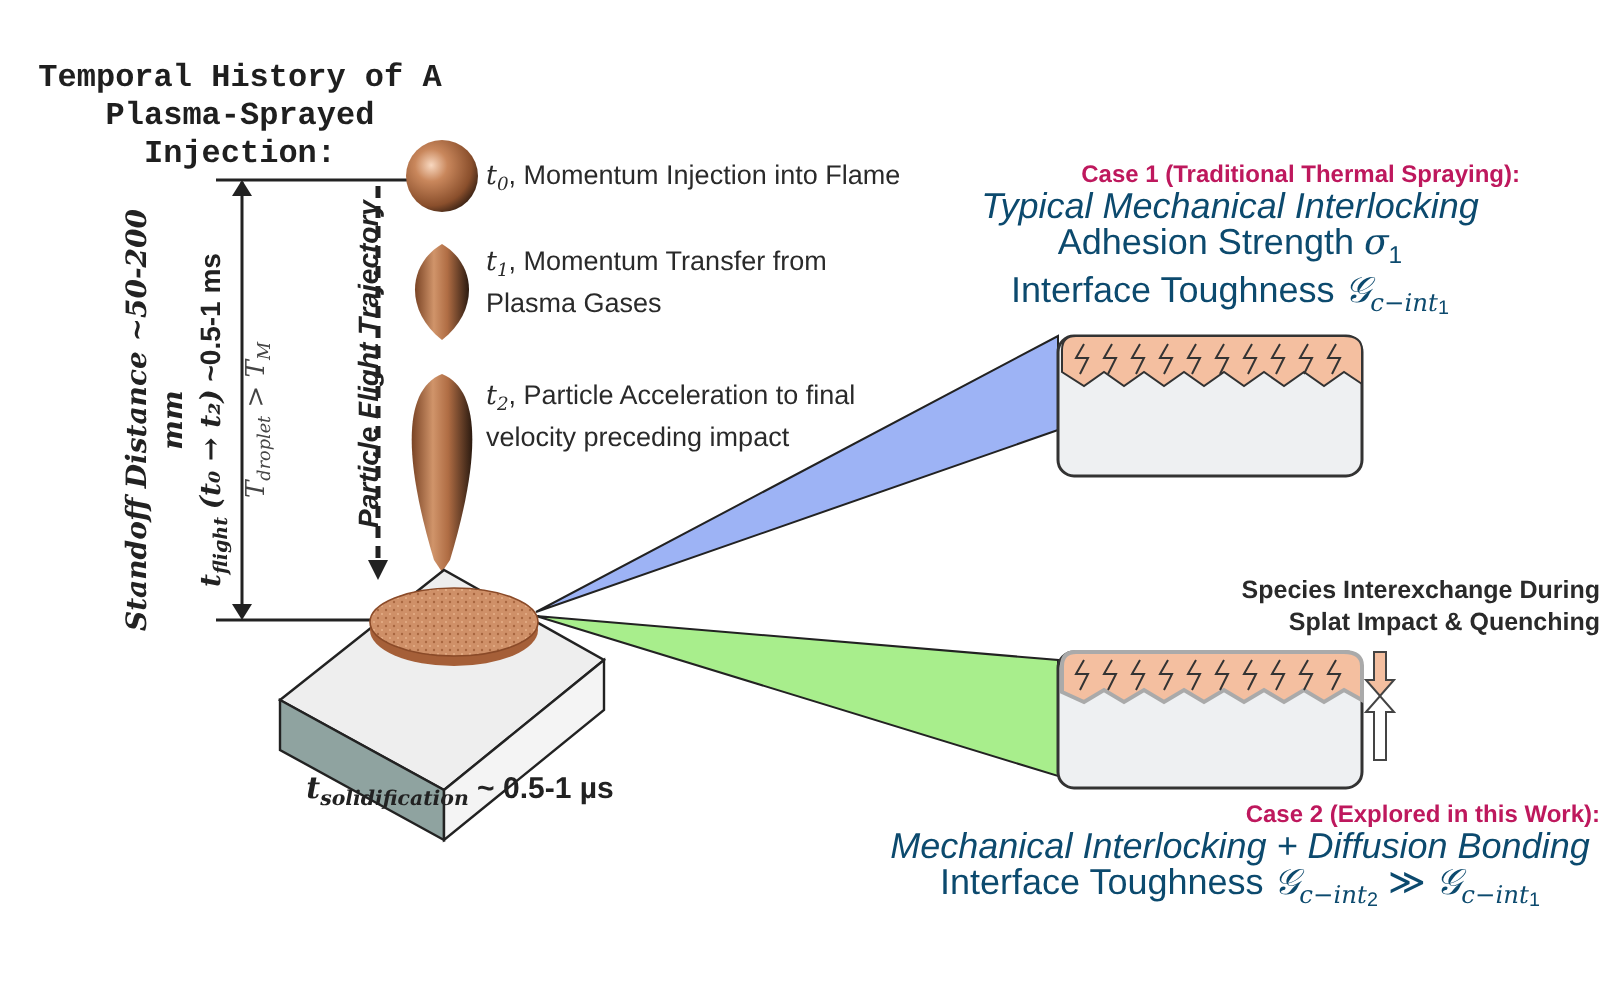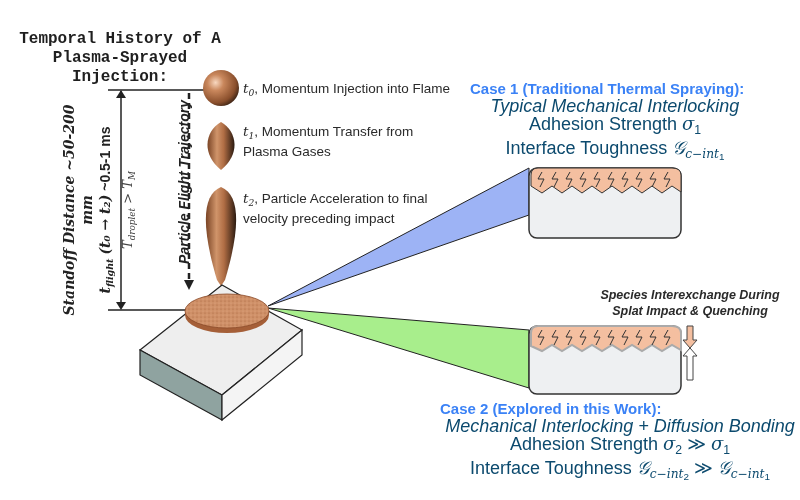--- a/index.html
+++ b/index.html
@@ -4,21 +4,21 @@
 <style>
   html, body { margin: 0; padding: 0; background: #ffffff; }
   body { width: 800px; height: 500px; position: relative; overflow: hidden;
          font-family: "Liberation Sans", sans-serif; color: #222; }
   .abs { position: absolute; }
   .title { font-weight: bold; font-size: 16px; text-align: center; line-height: 19px; color: #1f1f1f; font-family: Liberation Mono, monospace; }
   .lbl { font-size: 13.5px; line-height: 16px; color: #2a2a2a; }
   .math { font-family: "DejaVu Serif", serif; font-style: italic; }
   .mathb { font-family: "DejaVu Serif", serif; font-style: italic; font-weight: bold; }
   .sub { font-size: 0.68em; vertical-align: -0.35em; }
-  .case-title { font-weight: bold; font-size: 15px; text-align: left; color: #3b82f6; }
+  .case-title { font-weight: bold; font-size: 12px; text-align: right; color: #be185d; }
   .case-line { font-size: 18px; text-align: center; line-height: 18px; color: #0c4a6e; }
   .ital { font-style: italic; }
 </style>
 </head>
 <body>
 
 <svg class="abs" style="left:0;top:0" width="800" height="500" viewBox="0 0 800 500">
   <defs>
     <radialGradient id="pg" cx="35%" cy="35%" r="75%">
       <stop offset="0%" stop-color="#f8d8c0"></stop>
@@ -124,44 +124,44 @@
 <div class="abs lbl" style="left:243px;top:123px;">
   <div><span class="math">t</span><span class="math sub">1</span><span>, Momentum Transfer from</span></div>
   <div>Plasma Gases</div>
 </div>
 <div class="abs lbl" style="left:243px;top:190px;">
   <div><span class="math">t</span><span class="math sub">2</span><span>, Particle Acceleration to final</span></div>
   <div>velocity preceding impact</div>
 </div>
 
 <div class="abs" style="left:120px;top:385px;width:220px;text-align:center;">
+  <div style="font-size:15px;font-weight:bold;line-height:19px;">
+    <span class="mathb">t</span><span class="mathb sub">solidification</span>
+    <span>~ 0.5-1 µs</span>
+  </div>
 </div>
 
 <div class="abs" style="left:470px;top:80px;width:290px;">
   <div class="case-title">Case 1 (Traditional Thermal Spraying):</div>
   <div class="case-line ital">Typical Mechanical Interlocking</div>
   <div class="case-line">
     <span>Adhesion Strength</span>
     <span class="math">σ</span><span class="sub">1</span>
   </div>
   <div class="case-line">
     <span>Interface Toughness</span>
     <span class="math">𝒢</span><span class="math sub">c−int</span><span class="sub" style="font-size:0.55em;vertical-align:-0.6em">1</span>
   </div>
 </div>
 
-<div class="abs" style="left:580px;top:287px;width:220px;text-align:center;font-weight:bold;font-style:italic;font-size:12.5px;line-height:16px;color:#2a2a2a;">
+<div class="abs" style="left:580px;top:287px;width:220px;text-align:right;font-weight:bold;font-size:12.5px;line-height:16px;color:#2a2a2a;">
   <div>Species Interexchange During</div>
   <div>Splat Impact &amp; Quenching</div>
 </div>
 
 <div class="abs" style="left:440px;top:400px;width:360px;">
   <div class="case-title">Case 2 (Explored in this Work):</div>
   <div class="case-line ital">Mechanical Interlocking + Diffusion Bonding</div>
   <div class="case-line">
-    <span>Adhesion Strength</span>
-    <span class="math">σ</span><span class="sub">2</span><span> ≫ </span><span class="math">σ</span><span class="sub">1</span>
-  </div>
-  <div class="case-line">
     <span>Interface Toughness</span>
     <span class="math">𝒢</span><span class="math sub">c−int</span><span class="sub" style="font-size:0.55em;vertical-align:-0.6em">2</span><span> ≫ </span><span class="math">𝒢</span><span class="math sub">c−int</span><span class="sub" style="font-size:0.55em;vertical-align:-0.6em">1</span>
   </div>
 </div>
 
 </body></html>

